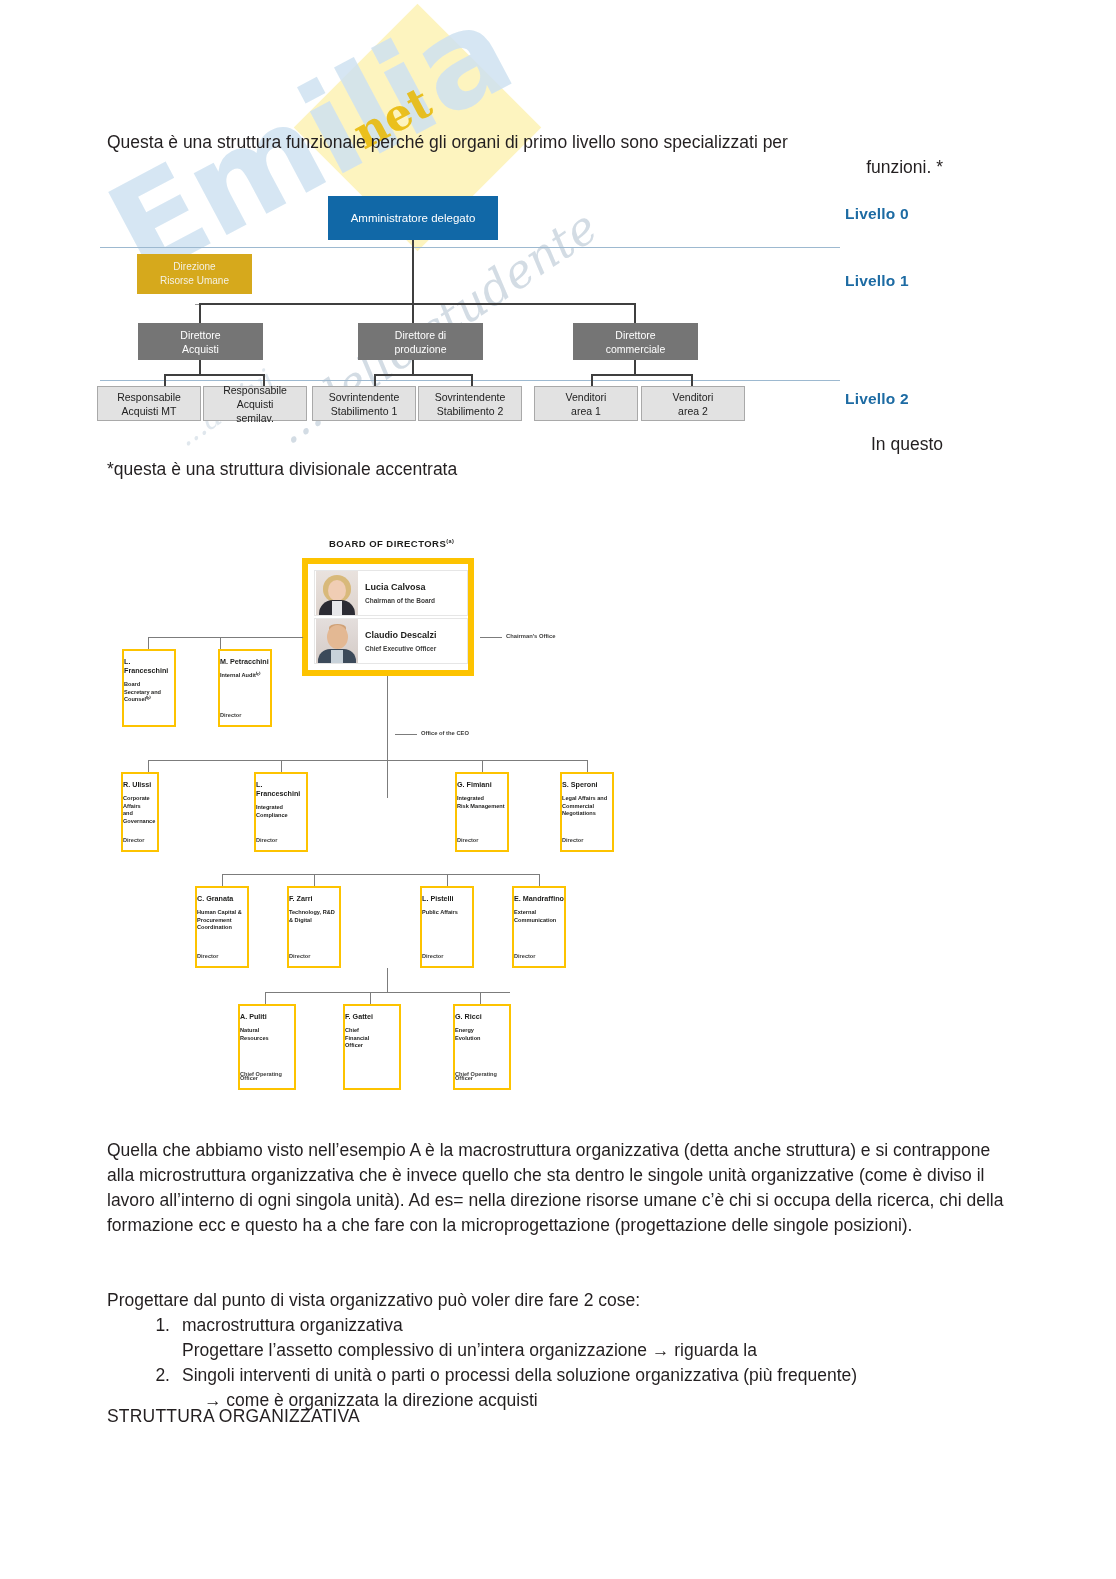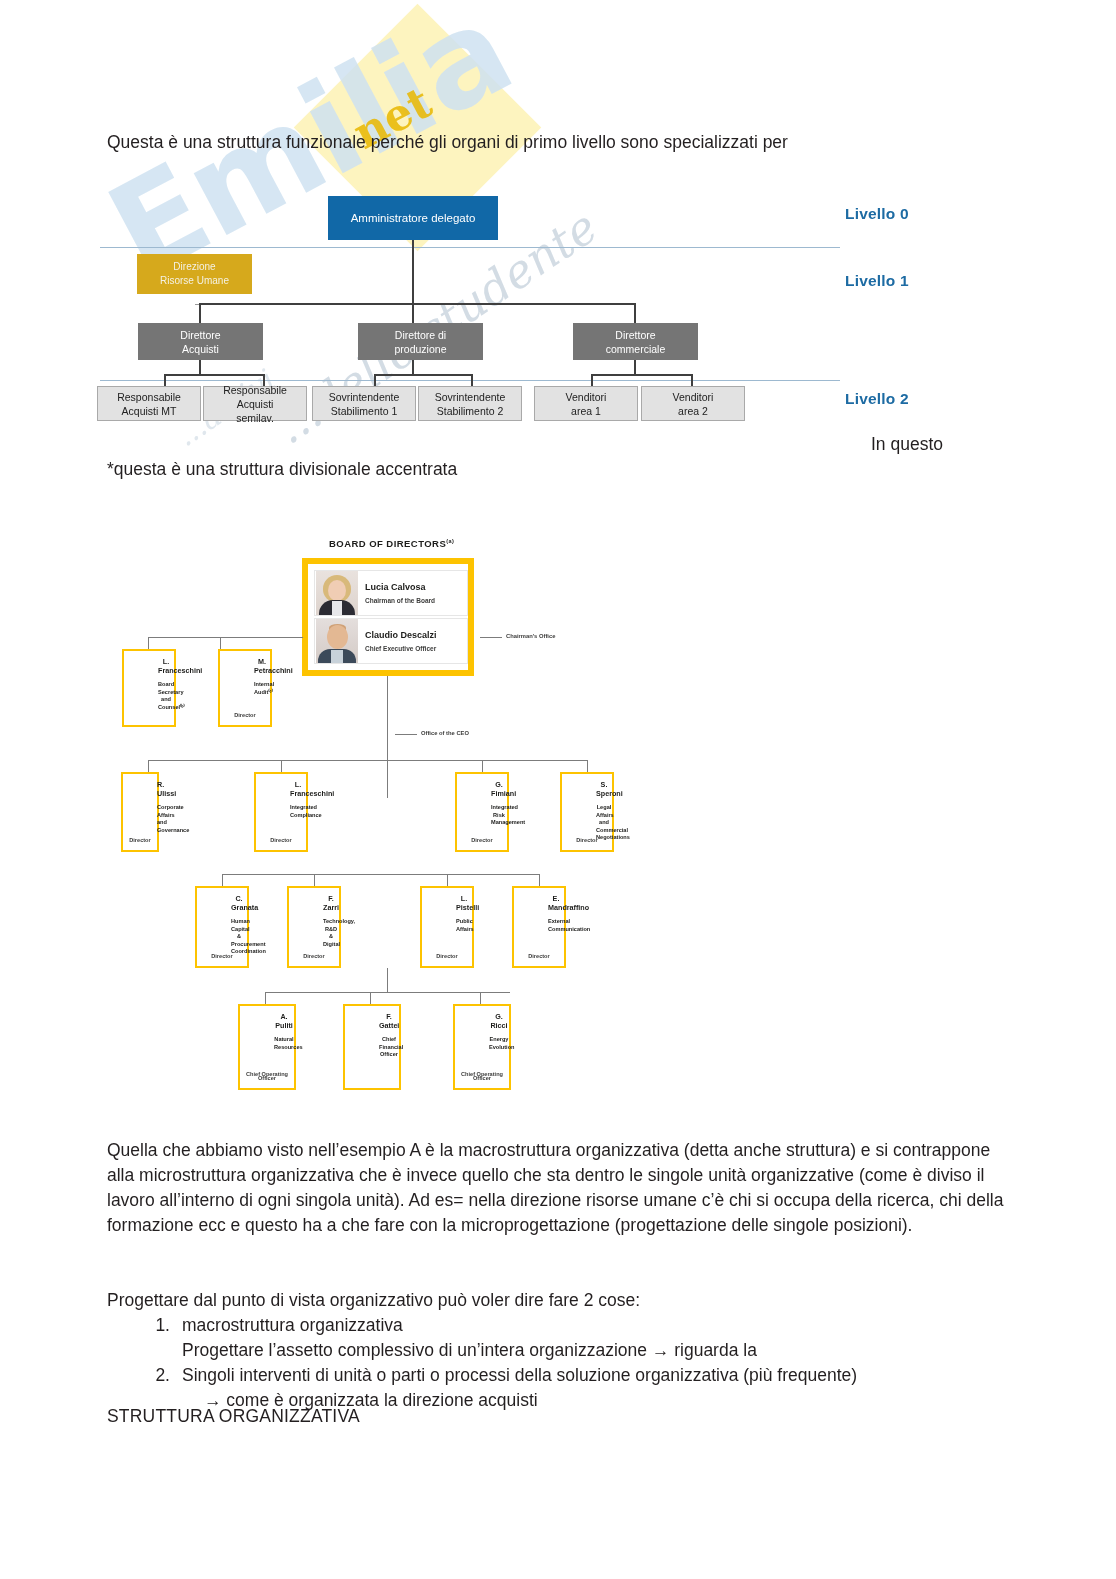--- a/index.html
+++ b/index.html
@@ -133,21 +133,21 @@
     font-size:9px;font-weight:700;color:#1d1d1b;line-height:12px;
   }
   .prole{
     font-family:"Liberation Sans", sans-serif;
     font-size:6.5px;font-weight:700;color:#3c3c3b;line-height:10px;margin-top:3px;
   }
 
   .ybox{
     position:absolute;box-sizing:border-box;
     border:2px solid #fdc300;background:#ffffff;
-    text-align:center;font-family:"Liberation Sans", sans-serif;padding-left:34px;
+    font-family:"Liberation Sans", sans-serif;
   }
   .ybox .yname{
     font-size:7.2px;font-weight:700;color:#1d1d1b;margin-top:6px;line-height:9px;
   }
   .ybox .yunit{
     font-size:5.6px;font-weight:700;color:#1d1d1b;margin-top:6px;line-height:7.5px;
   }
   .ybox .ytitle{
     font-size:5.6px;font-weight:700;color:#3c3c3b;line-height:8px;
     position:absolute;left:0;right:0;bottom:6px;
@@ -177,20 +177,21 @@
   <div class="wm-bigtext">Emilia</div>
   <div class="wm-word">net</div>
   <div class="wm-script">...dello studente</div>
   <div class="wm-script2">...arrivi</div>
 </div>
 
 <div id="page">
 
   <div class="para intro">
     <span>Questa è una struttura funzionale perché gli organi di primo livello sono specializzati per</span>
+    <span class="l2">funzioni. *</span>
   </div>
 
   <div id="chart1">
 
     <div class="levelline" style="top:57px"></div>
     <div class="levelline" style="top:190px"></div>
 
     <div class="levellabel" style="top:15px">Livello 0</div>
     <div class="levellabel" style="top:82px">Livello 1</div>
     <div class="levellabel" style="top:200px">Livello 2</div>

